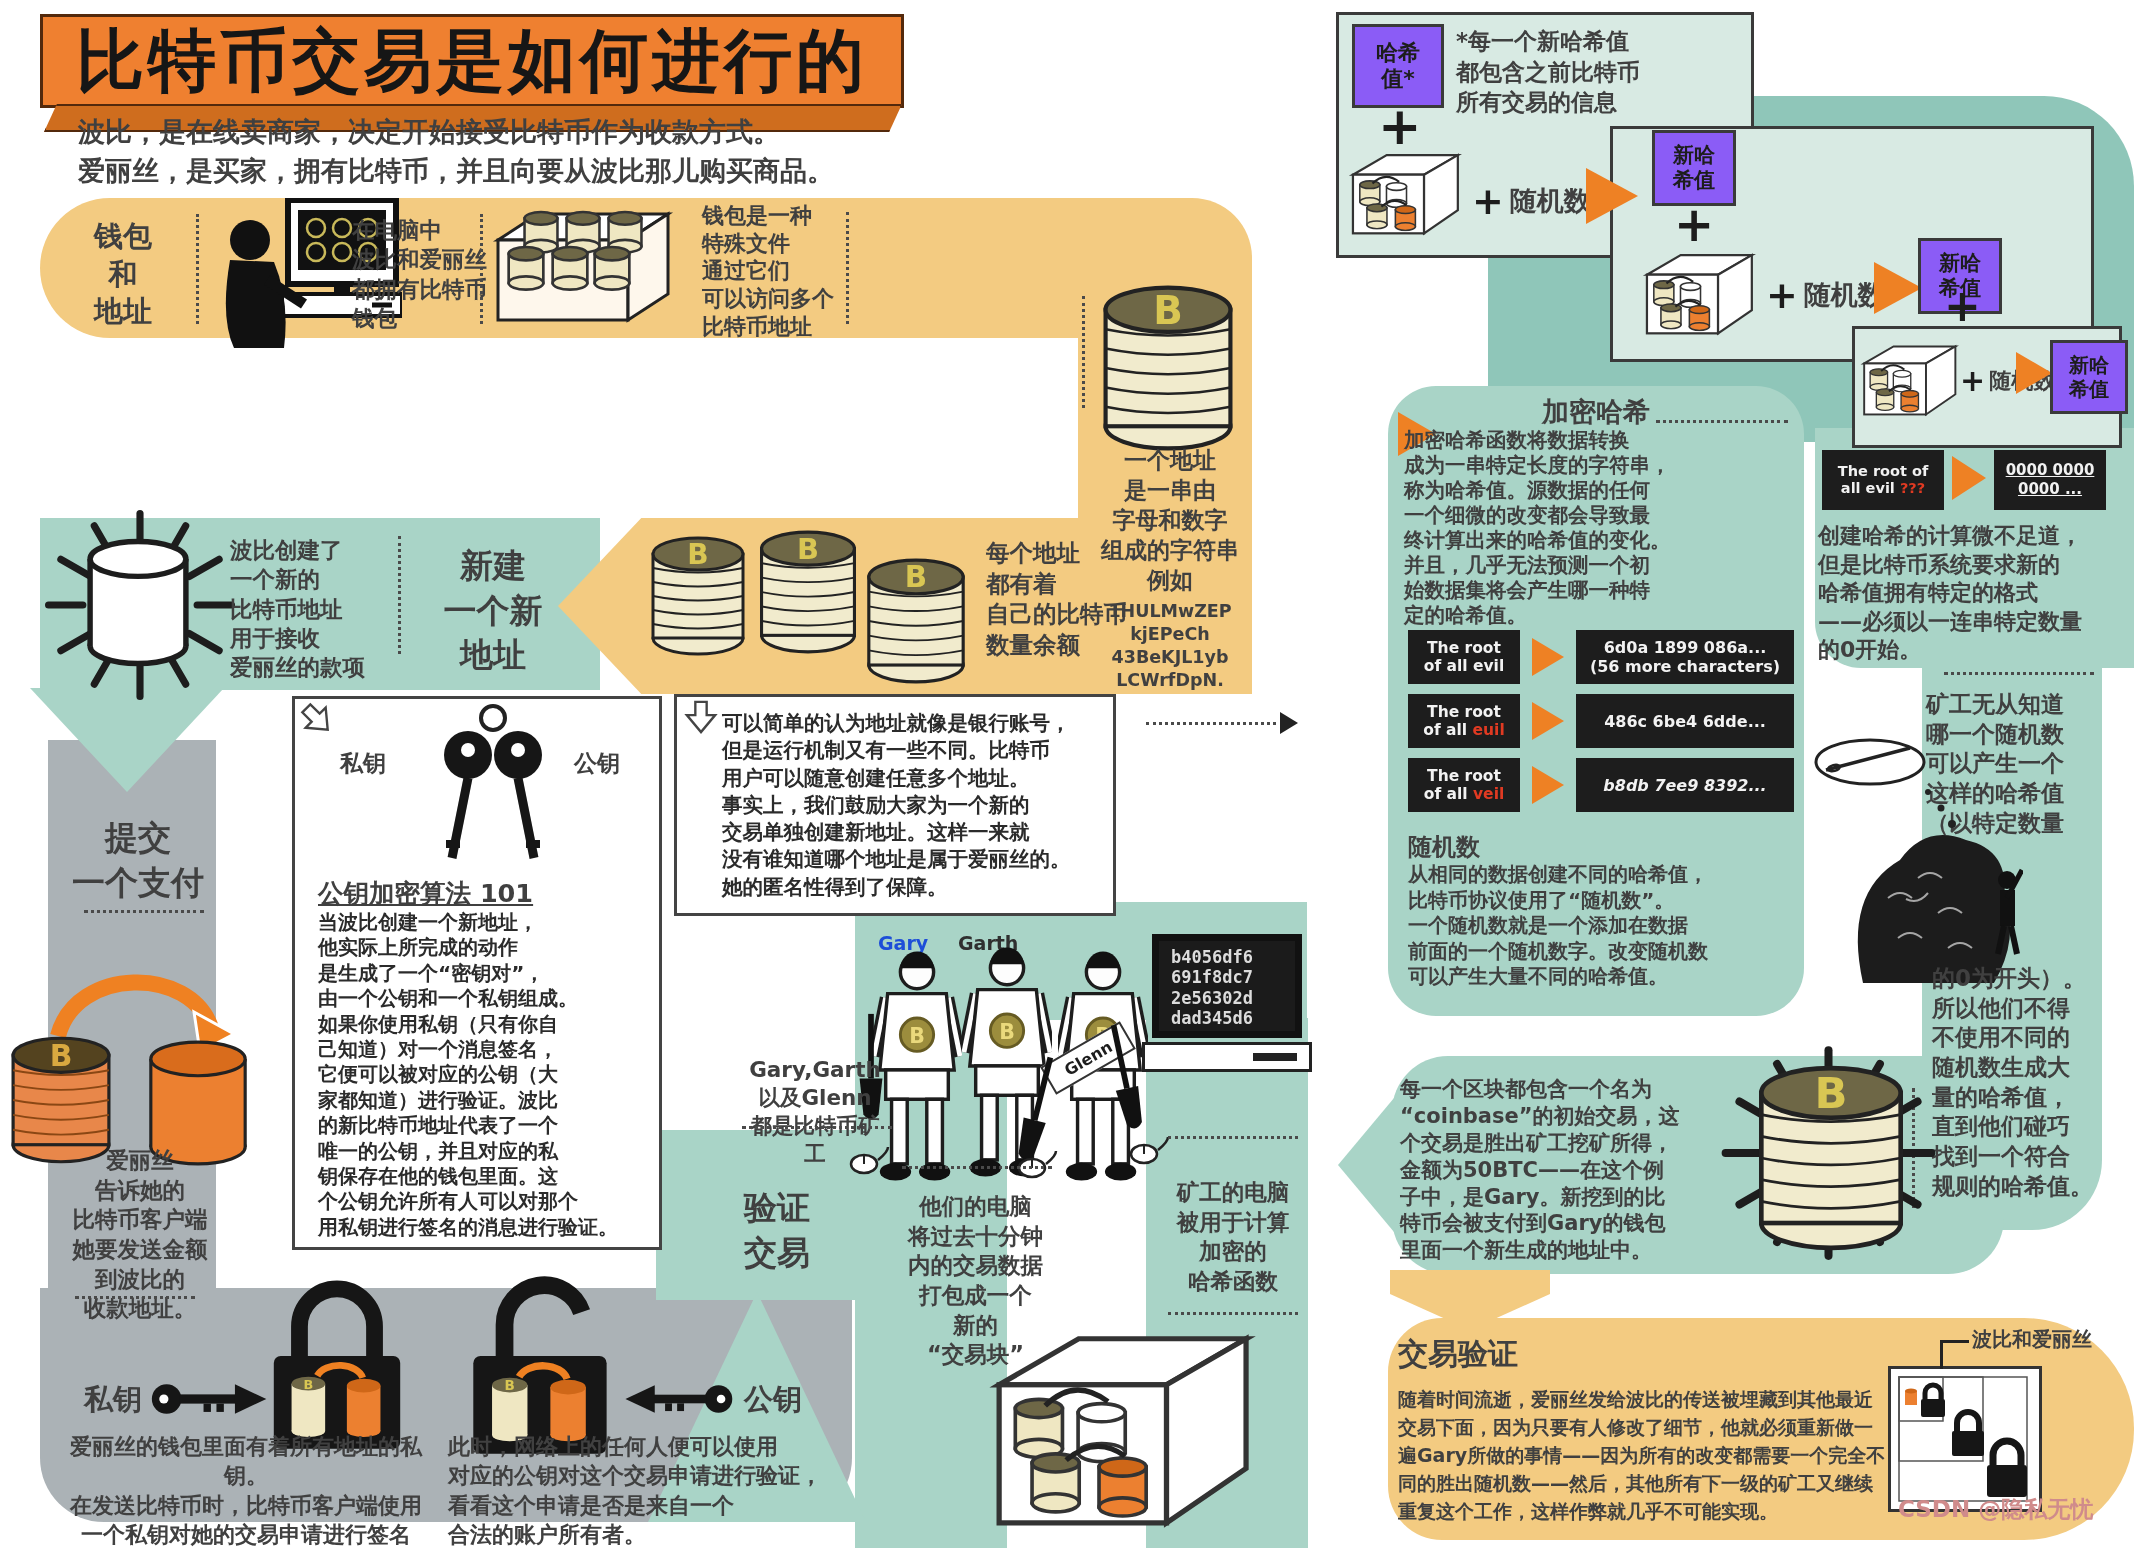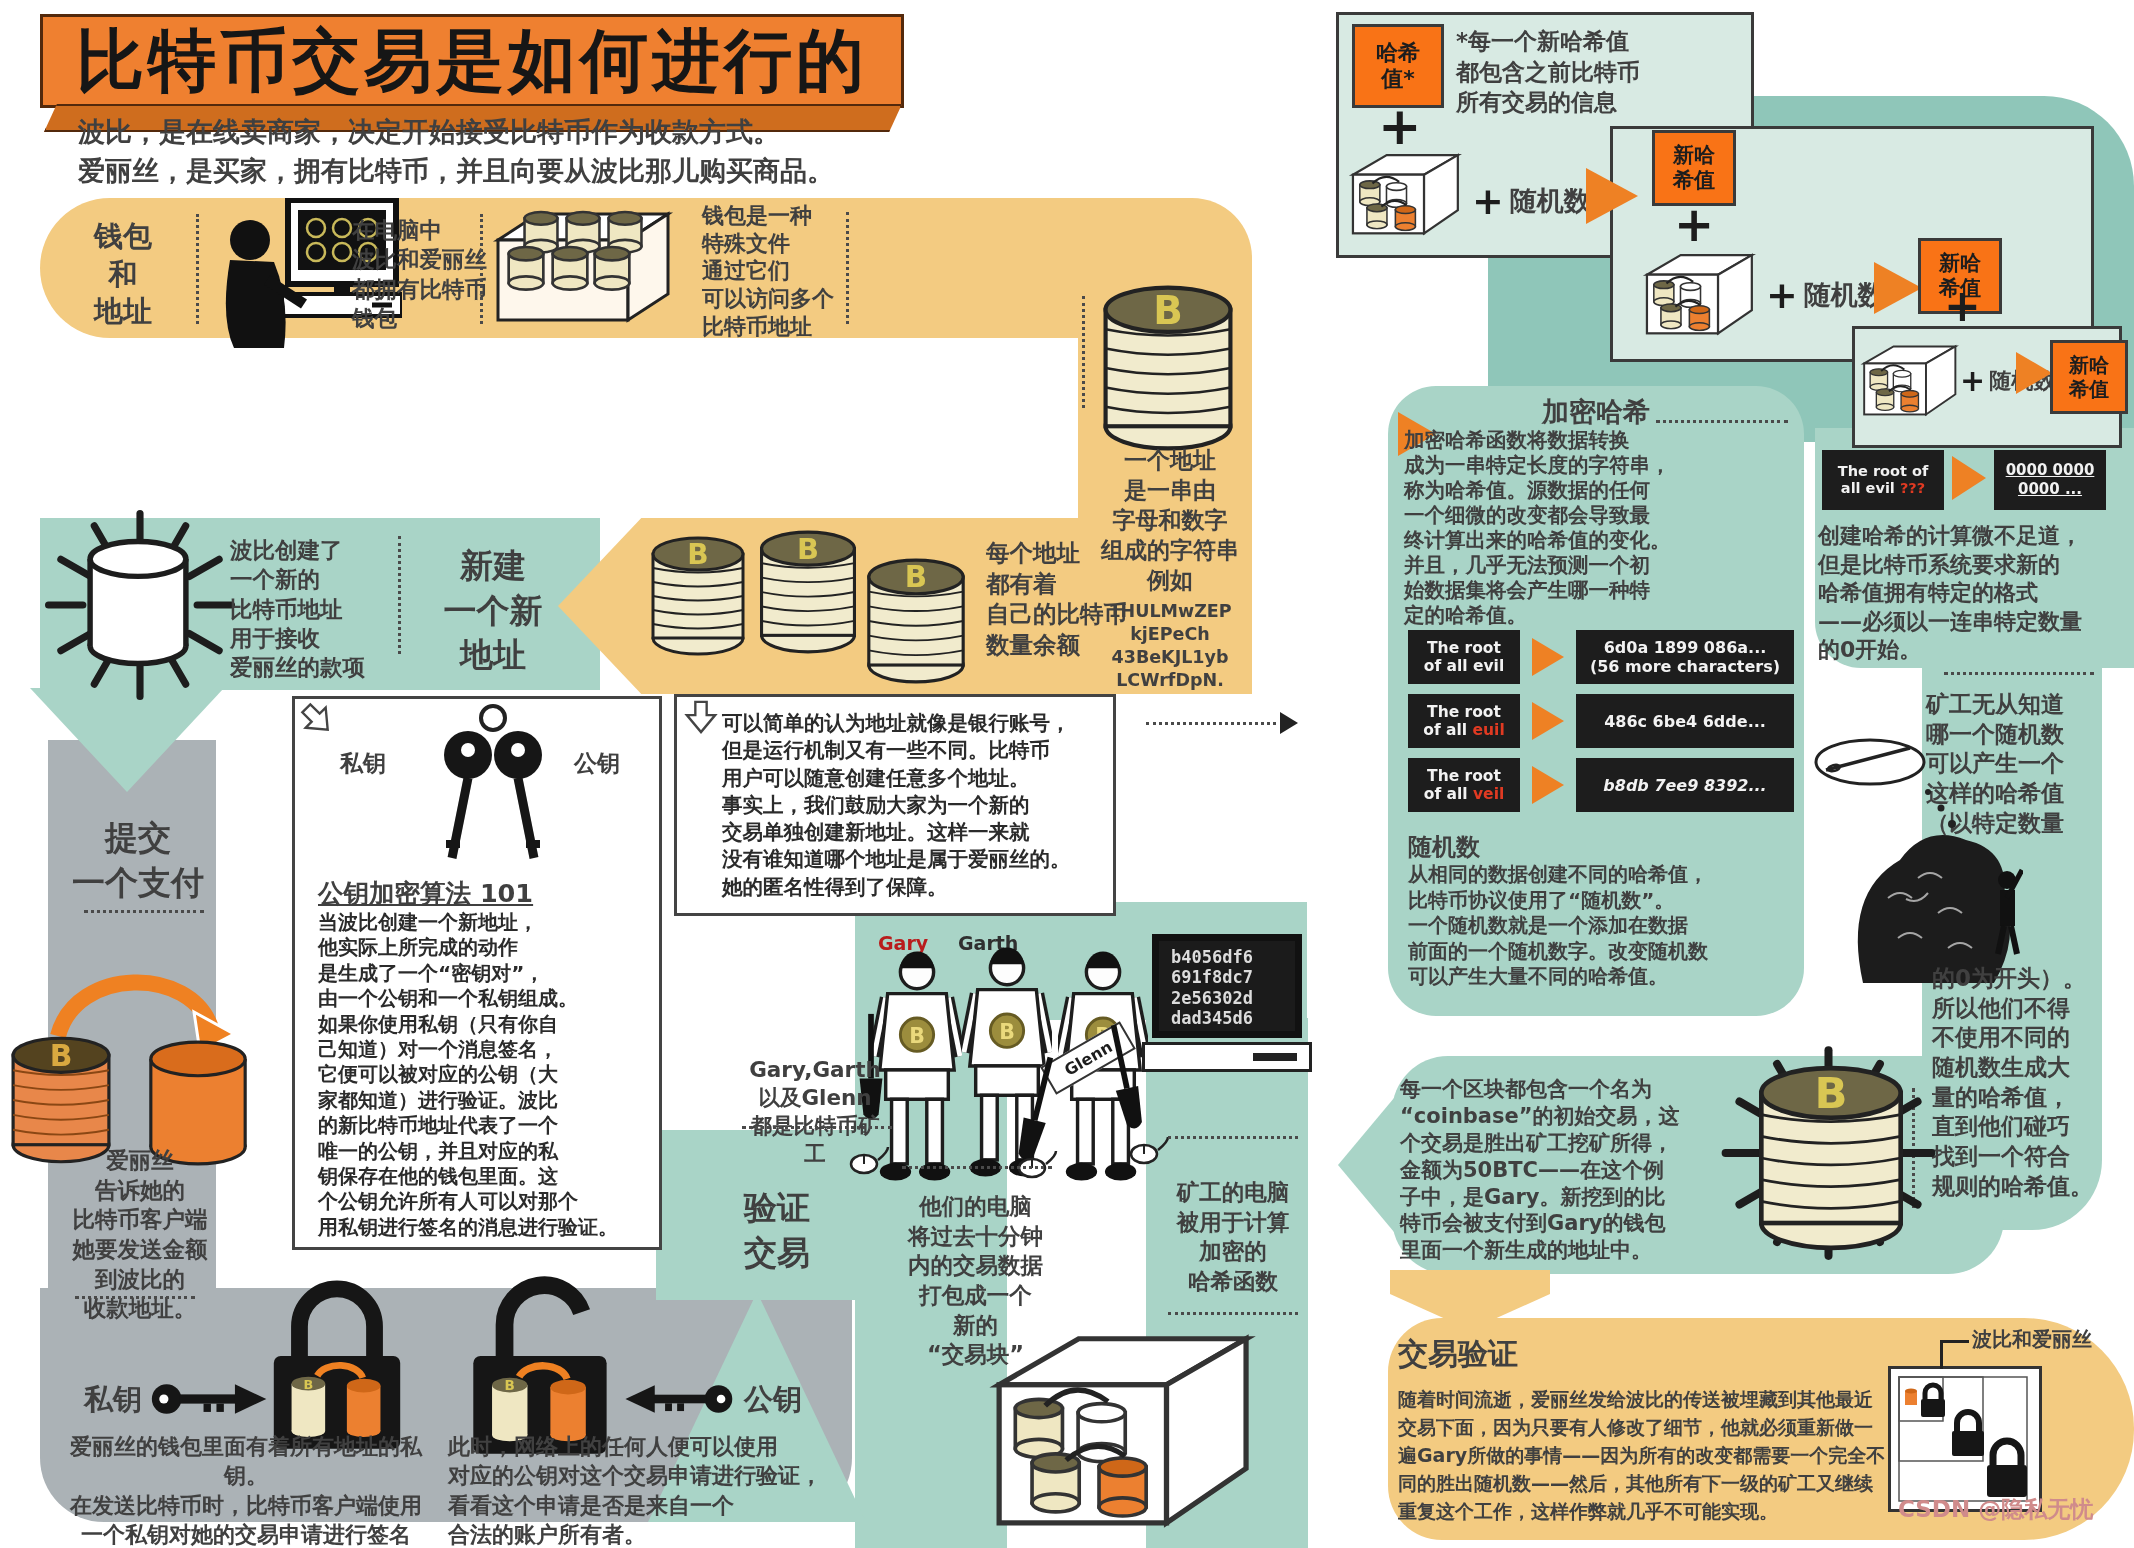--- a/index.html
+++ b/index.html
@@ -9,21 +9,21 @@
   .pre{white-space:pre-line;}
   .txt{font-weight:700;color:#404040;}
   .ctr{text-align:center;}
   .dotv{width:0;border-left:3px dotted #4a4a4a;}
   .doth{height:0;border-top:3px dotted #4a4a4a;}
   .teal{background:#a9d4c7;}
   .tealdark{background:#8fc6b9;}
   .yellow{background:#f3cb81;}
   .gray{background:#abb2b6;}
   .chainbox{background:#d8eae3;border:3px solid #3a3a3a;}
-  .wbox{background:#f97316;border:3px solid #3a3a3a;display:flex;align-items:center;justify-content:center;text-align:center;font-weight:700;}
+  .wbox{background:#8b5cf6;border:3px solid #3a3a3a;display:flex;align-items:center;justify-content:center;text-align:center;font-weight:700;}
   .blackbox{background:#1d1d1d;color:#f2f2f2;display:flex;flex-direction:column;align-items:center;justify-content:center;text-align:center;font-weight:700;}
   .red{color:#e03a22;}
   .plus{font-weight:800;color:#1d1d1d;line-height:1;}
   .oarr{width:0;height:0;border-style:solid;border-color:transparent;}
   svg text{font-family:"DejaVu Sans","Liberation Sans",sans-serif;font-weight:800;}
 </style>
 </head>
 <body>
 
 <div id="page">
@@ -346,21 +346,21 @@
       <use href="#hollow-arrow" width="34" height="34"></use>
     </svg>
   <div class="abs txt pre" style="left:722px;top:710px;font-size:20.5px;line-height:1.33;color:#2b2b2b;">可以简单的认为地址就像是银行账号，
 但是运行机制又有一些不同。比特币
 用户可以随意创建任意多个地址。
 事实上，我们鼓励大家为一个新的
 交易单独创建新地址。这样一来就
 没有谁知道哪个地址是属于爱丽丝的。
 她的匿名性得到了保障。</div>
 
-  <div class="abs txt" style="left:878px;top:932px;font-size:19px;color:#b91c1c;">Gary</div>
+  <div class="abs txt" style="left:878px;top:932px;font-size:19px;color:#1d4ed8;">Gary</div>
   <div class="abs txt" style="left:958px;top:932px;font-size:19px;color:#2f2f2f;">Garth</div>
   <svg class="abs" style="left:872px;top:948px;" width="90" height="238">
       <use href="#miner" width="90" height="238"></use>
     </svg>
   <svg class="abs" style="left:962px;top:944px;" width="90" height="238">
       <use href="#miner" width="90" height="238"></use>
     </svg>
   <svg class="abs" style="left:1058px;top:948px;" width="90" height="238">
       <use href="#miner" width="90" height="238"></use>
     </svg>

